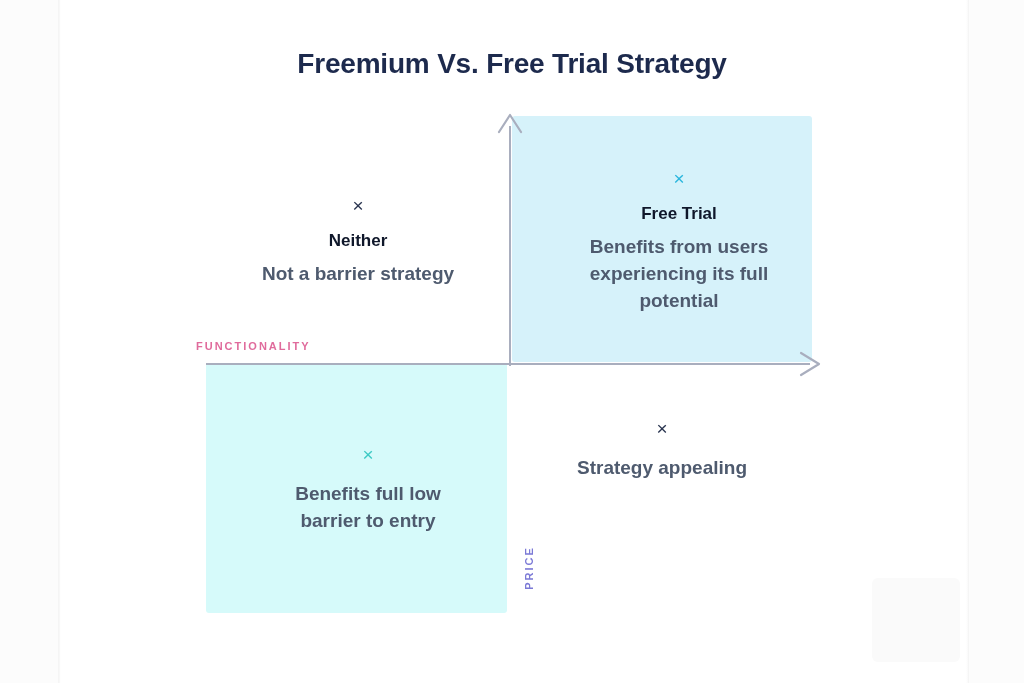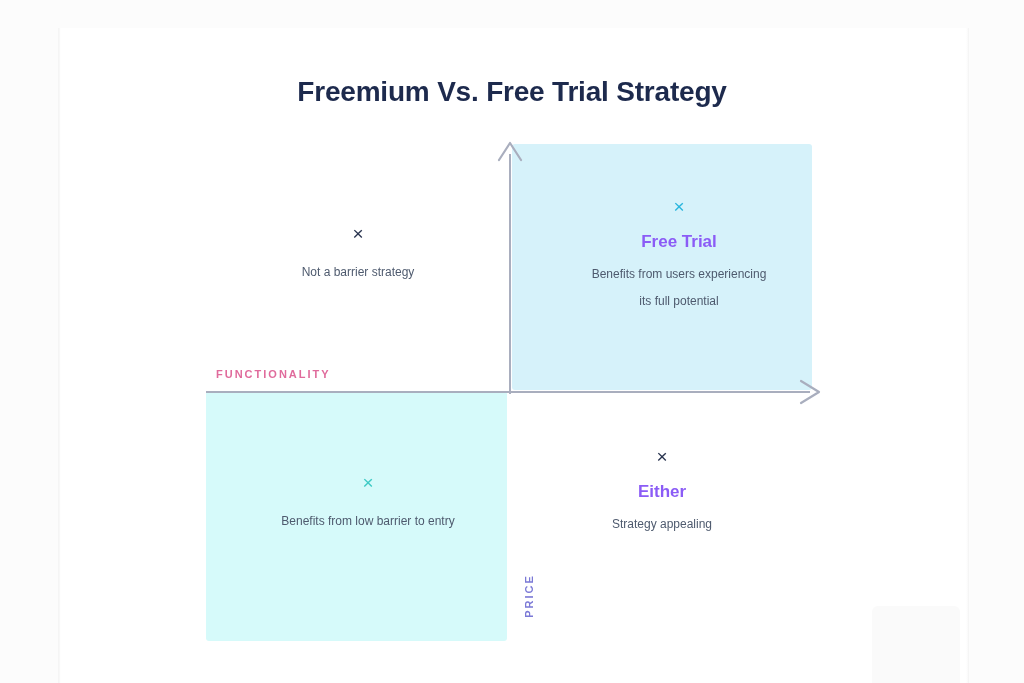--- a/index.html
+++ b/index.html
@@ -12,21 +12,20 @@
     background: #fcfcfc;
     font-family: "Liberation Sans", sans-serif;
     overflow: hidden;
   }
 
   #slide {
     position: relative;
     width: 1024px;
     height: 571px;
     background: #fcfcfc;
-    margin-top: 28px;
   }
 
   
   .canvas {
     position: absolute;
     left: 60px;
     top: 0;
     width: 908px;
     height: 683px;
     background: #ffffff;
@@ -121,21 +120,21 @@
     left: 798px;
     top: 351px;
     width: 24px;
     height: 26px;
   }
   .arrow-up svg, .arrow-right svg { display: block; }
 
   
   .label-functionality {
     position: absolute;
-    left: 216px;
+    left: 196px;
     top: 340px;
     font-size: 11px;
     font-weight: bold;
     letter-spacing: 2.0px;
     color: #e06b9c;
     text-align: center;
   }
   .label-price {
     position: absolute;
     left: 499px;
@@ -157,27 +156,28 @@
   }
   .quad .marker {
     font-size: 19px;
     line-height: 19px;
     font-weight: normal;
     margin-bottom: 16px;
   }
   .quad .q-title {
     font-size: 17px;
     font-weight: bold;
-    color: #8b5cf6;
+    color: #0f172a;
     margin-bottom: 9px;
   }
   .quad .q-desc {
-    font-size: 12px;
+    font-size: 19px;
     line-height: 27px;
     color: #4e5a6e;
+    font-weight: bold;
   }
 
   .quad-neither  { left: 248px; top: 196px; width: 220px; }
   .quad-freetrial{ left: 586px; top: 169px; width: 186px; }
   .quad-freemium { left: 278px; top: 445px; width: 180px; }
   .quad-either   { left: 572px; top: 419px; width: 180px; }
 
   .marker-dark { color: #2a3550; }
   .marker-cyan { color: #2ab6dd; }
   .marker-teal { color: #3ecac5; }
@@ -210,33 +210,33 @@
     <svg width="24" height="26" viewBox="0 0 24 26">
       <path d="M3 2 L21 13 L3 24" fill="none" stroke="#a9aebe" stroke-width="2.2" stroke-linecap="round" stroke-linejoin="round"></path>
     </svg>
   </div>
 
   <div class="label-functionality">FUNCTIONALITY</div>
   <div class="label-price">PRICE</div>
 
   <div class="quad quad-neither">
     <div class="marker marker-dark">×</div>
+    <div class="q-title">Neither</div>
     <div class="q-desc">Not a barrier strategy</div>
   </div>
 
   <div class="quad quad-freetrial">
     <div class="marker marker-cyan">×</div>
     <div class="q-title">Free Trial</div>
     <div class="q-desc">Benefits from users experiencing its full potential</div>
   </div>
 
   <div class="quad quad-freemium">
     <div class="marker marker-teal">×</div>
-    <div class="q-desc">Benefits from low barrier to entry</div>
+    <div class="q-desc">Benefits full low barrier to entry</div>
   </div>
 
   <div class="quad quad-either">
     <div class="marker marker-dark">×</div>
-    <div class="q-title">Either</div>
     <div class="q-desc">Strategy appealing</div>
   </div>
 
 </div>
 
 </body></html>

